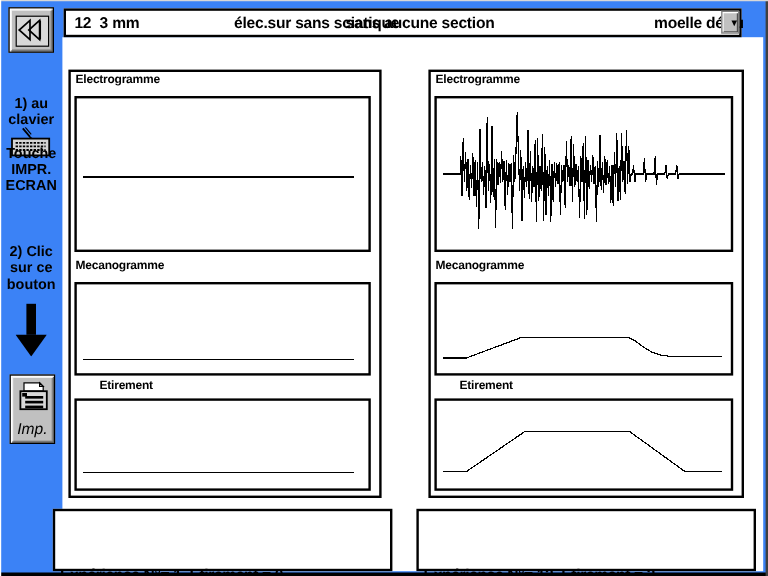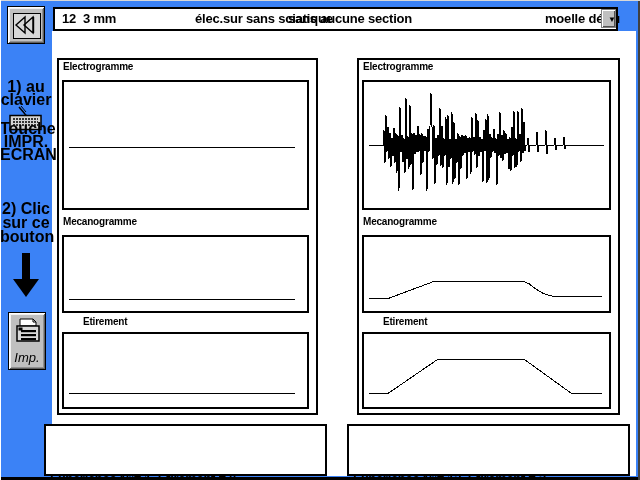--- a/index.html
+++ b/index.html
@@ -18,21 +18,21 @@
   }
   
   .back-btn{left:7px;top:6px;width:38px;height:38px;}
   .back-inner{position:absolute;left:5px;top:6px;width:26px;height:24px;background:#d8d8d8;border:1px solid #000;}
   .record-bar{position:absolute;left:53px;top:7px;width:565px;height:24px;background:#fff;border:2px solid #000;box-sizing:border-box;}
   .rb-item{position:absolute;top:1px;font-size:13px;line-height:17px;white-space:pre;letter-spacing:-0.2px;}
   .dd-btn{position:absolute;right:0;top:0;width:15px;height:19px;background:#c0c0c0;border:1px solid #808080;
     box-shadow:inset 1px 1px 0 #ffffff, inset -1px -1px 0 #505050;
     text-align:center;font-size:8px;line-height:18px;cursor:pointer;}
   
-  .side-text{position:absolute;left:0;width:52px;text-align:center;font-size:16px;}
+  .side-text{position:absolute;left:0;width:52px;text-align:center;font-size:12px;}
   .kb-icon{position:absolute;left:9px;top:106px;}
   .down-arrow{position:absolute;left:13px;top:253px;}
   .print-btn{left:8px;top:312px;width:38px;height:58px;}
   .print-btn svg{position:absolute;left:5px;top:5px;}
   .print-label{position:absolute;left:0;bottom:4px;width:100%;text-align:center;font-size:13px;font-style:italic;}
   
   .panel{position:absolute;top:58px;height:357px;border:2px solid #000;background:#fff;box-sizing:border-box;}
   .panel-left{left:57px;width:261px;}
   .panel-right{left:357px;width:263px;}
   .sec-title{position:absolute;left:4px;font-size:10px;letter-spacing:-0.2px;}

